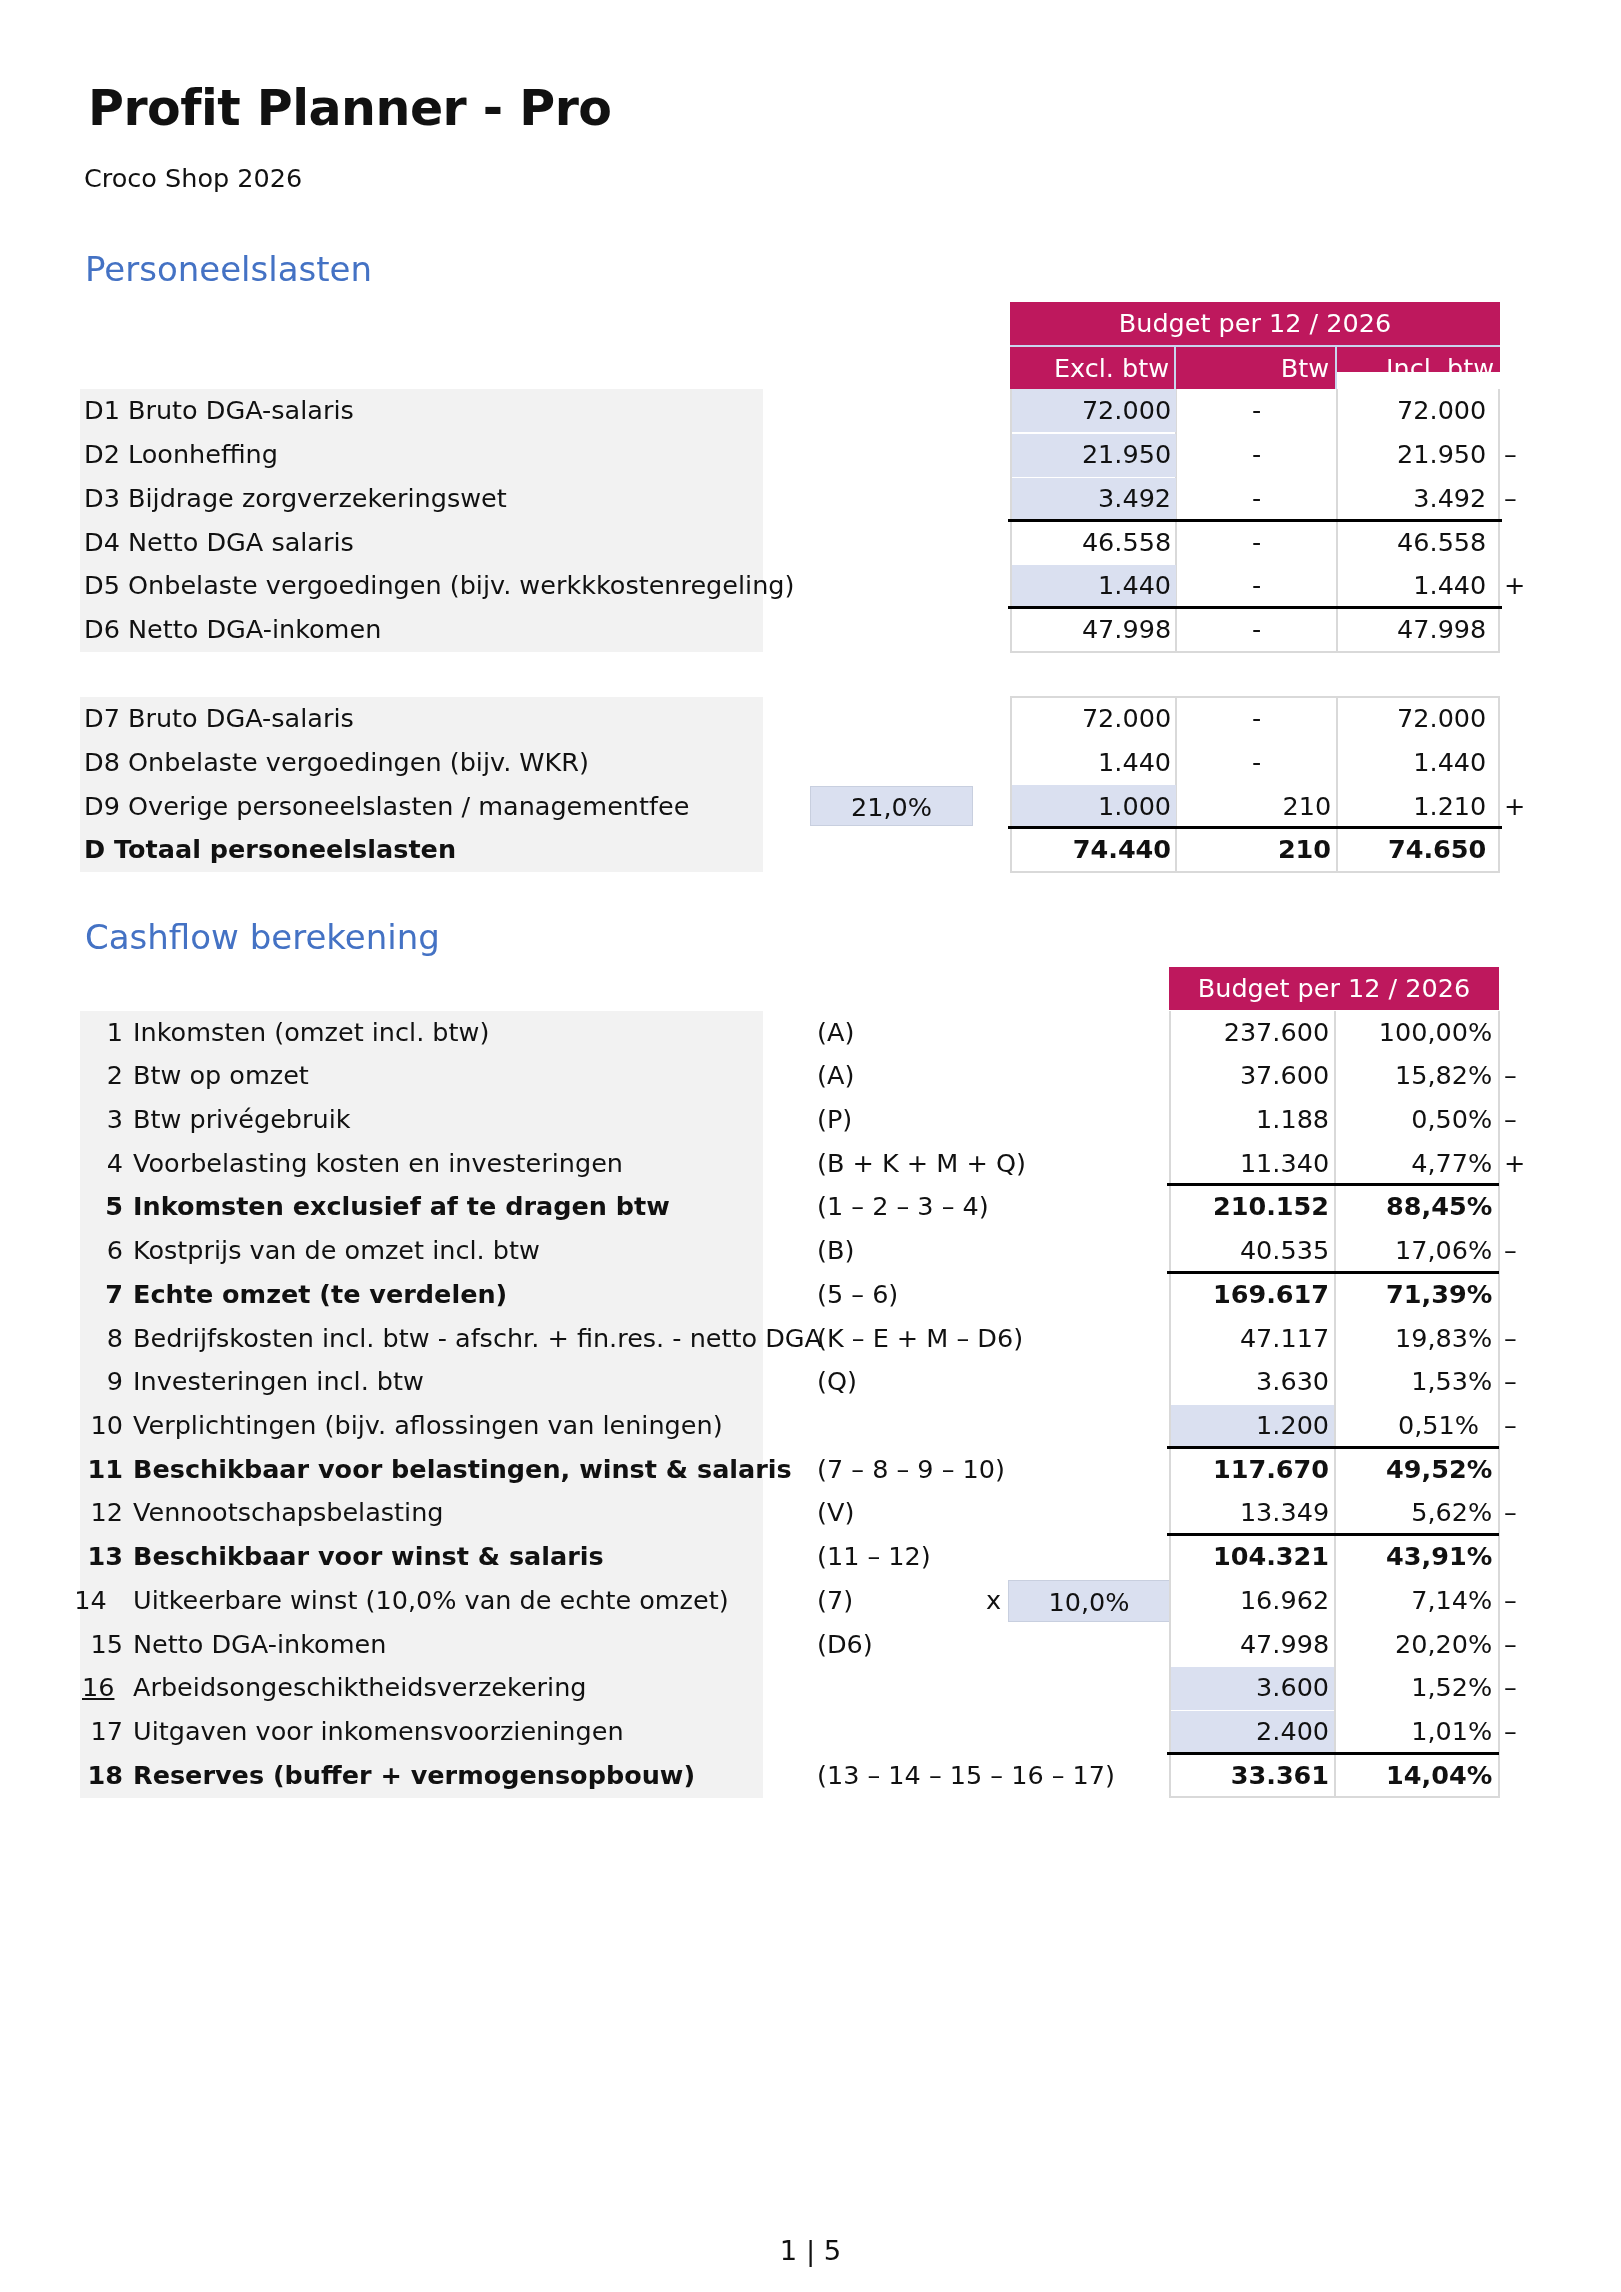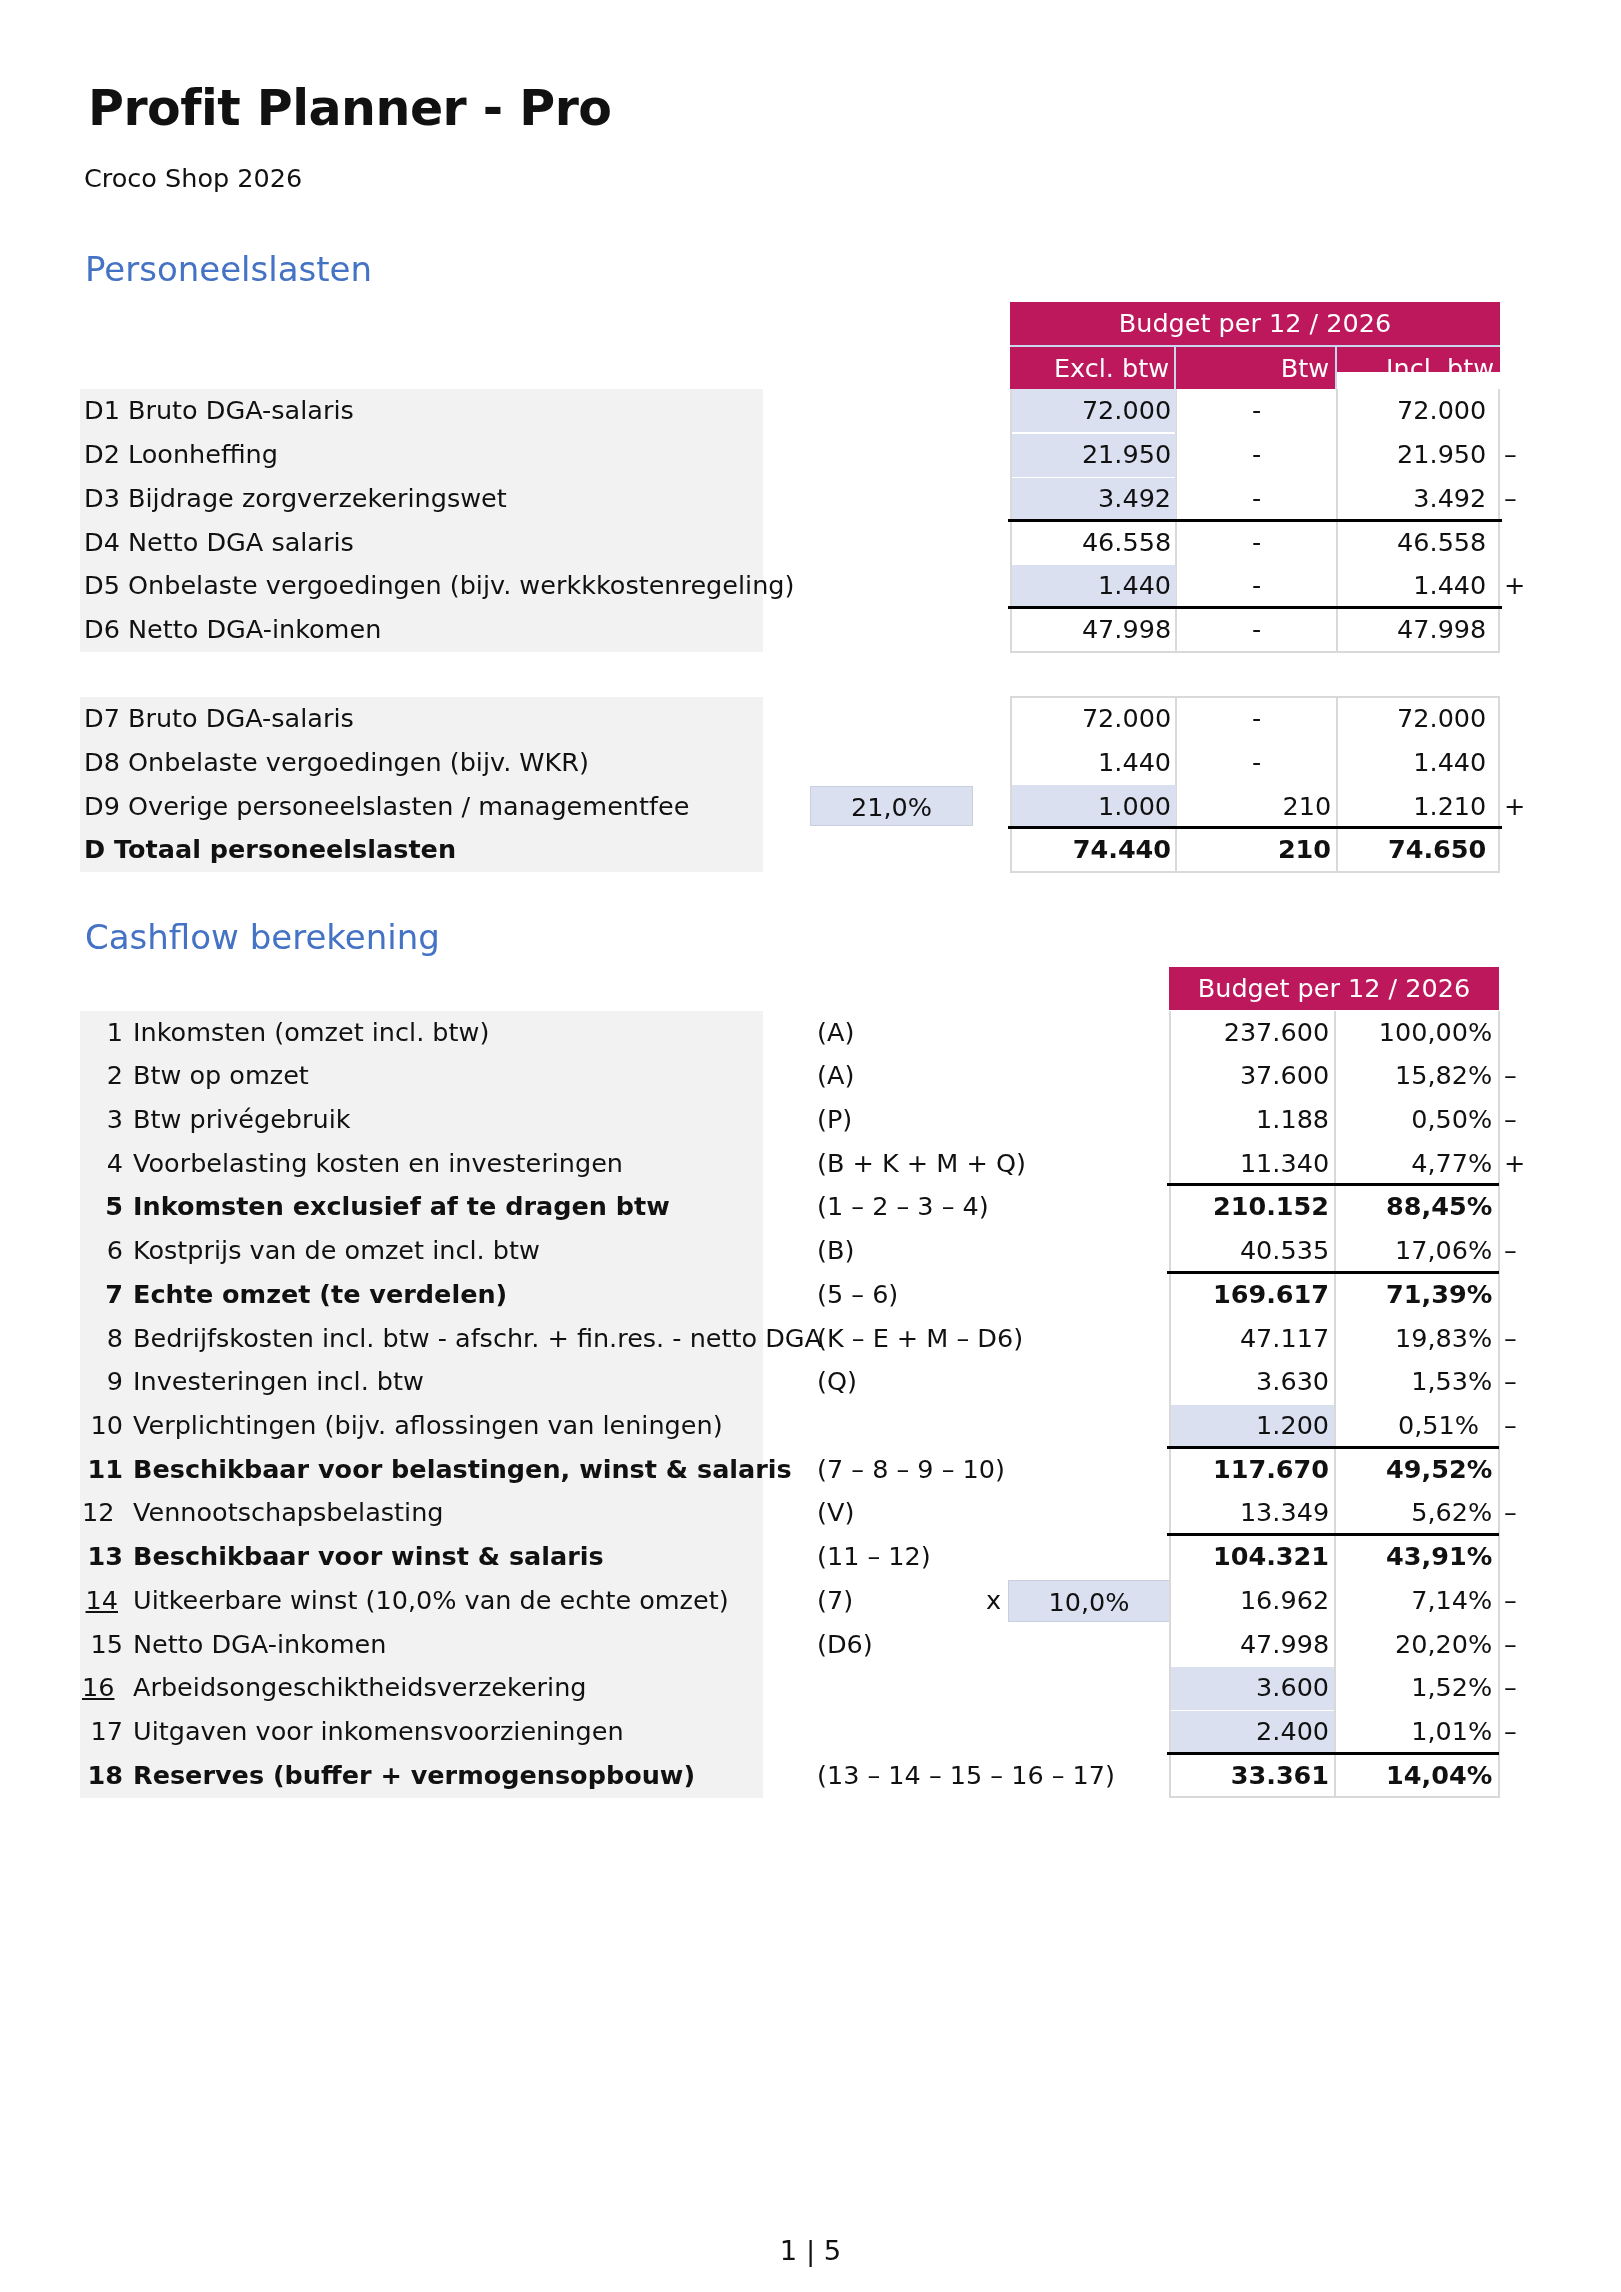--- a/index.html
+++ b/index.html
@@ -219,36 +219,36 @@
       <div class="sign" style="left: 1504px; top: 1404px;">–</div>
     </div>
     <div>
       <div class="cell b" style="left: 82px; top: 1448px; width: 41px; height: 44px; text-align: right;">11</div>
       <div class="cell b" style="left: 133px; top: 1448px; width: 628px; height: 44px;">Beschikbaar voor belastingen, winst &amp; salaris</div>
       <div class="cell" style="left: 817px; top: 1448px; height: 44px;">(7 – 8 – 9 – 10)</div>
       <div class="cell r b" style="left: 1169px; top: 1448px; width: 166px; height: 44px;">117.670</div>
       <div class="cell r b" style="left: 1335px; top: 1448px; width: 165px; height: 44px; padding-right: 7.8px;">49,52%</div>
     </div>
     <div>
-      <div class="cell" style="left: 82px; top: 1491px; width: 41px; height: 44px; ">12</div>
+      <div class="cell" style="left: 82px; top: 1491px; width: 41px; height: 44px; text-align: right;">12</div>
       <div class="cell" style="left: 133px; top: 1491px; width: 628px; height: 44px;">Vennootschapsbelasting</div>
       <div class="cell" style="left: 817px; top: 1491px; height: 44px;">(V)</div>
       <div class="cell r" style="left: 1169px; top: 1491px; width: 166px; height: 44px;">13.349</div>
       <div class="cell r" style="left: 1335px; top: 1491px; width: 165px; height: 44px; padding-right: 7.8px;">5,62%</div>
       <div class="sign" style="left: 1504px; top: 1491px;">–</div>
     </div>
     <div>
       <div class="cell b" style="left: 82px; top: 1535px; width: 41px; height: 44px; text-align: right;">13</div>
       <div class="cell b" style="left: 133px; top: 1535px; width: 628px; height: 44px;">Beschikbaar voor winst &amp; salaris</div>
       <div class="cell" style="left: 817px; top: 1535px; height: 44px;">(11 – 12)</div>
       <div class="cell r b" style="left: 1169px; top: 1535px; width: 166px; height: 44px;">104.321</div>
       <div class="cell r b" style="left: 1335px; top: 1535px; width: 165px; height: 44px; padding-right: 7.8px;">43,91%</div>
     </div>
     <div>
-      <div class="cell" style="left: 77px; top: 1579px; width: 41px; height: 44px; text-align: right; text-decoration: underline;">14</div>
+      <div class="cell" style="left: 70px; top: 1579px; width: 41px; height: 44px; text-align: center;">14</div>
       <div class="cell" style="left: 133px; top: 1579px; width: 628px; height: 44px;">Uitkeerbare winst (10,0% van de echte omzet)</div>
       <div class="cell" style="left: 817px; top: 1579px; height: 44px;">(7)</div>
       <div class="cell r" style="left: 1169px; top: 1579px; width: 166px; height: 44px;">16.962</div>
       <div class="cell r" style="left: 1335px; top: 1579px; width: 165px; height: 44px; padding-right: 7.8px;">7,14%</div>
       <div class="sign" style="left: 1504px; top: 1579px;">–</div>
     </div>
     <div>
       <div class="cell" style="left: 82px; top: 1623px; width: 41px; height: 44px; text-align: right;">15</div>
       <div class="cell" style="left: 133px; top: 1623px; width: 628px; height: 44px;">Netto DGA-inkomen</div>
       <div class="cell" style="left: 817px; top: 1623px; height: 44px;">(D6)</div>

